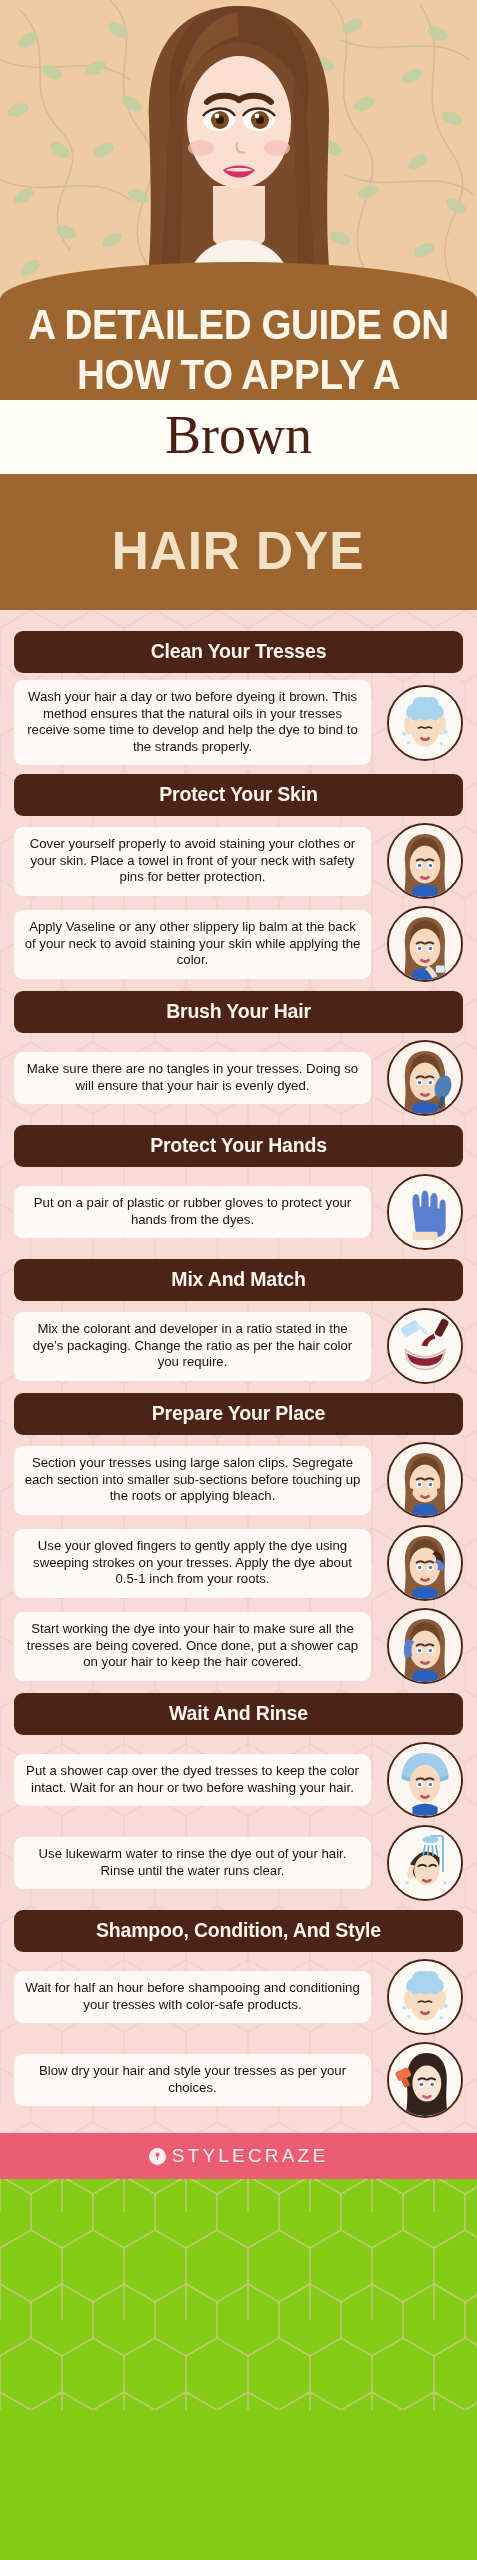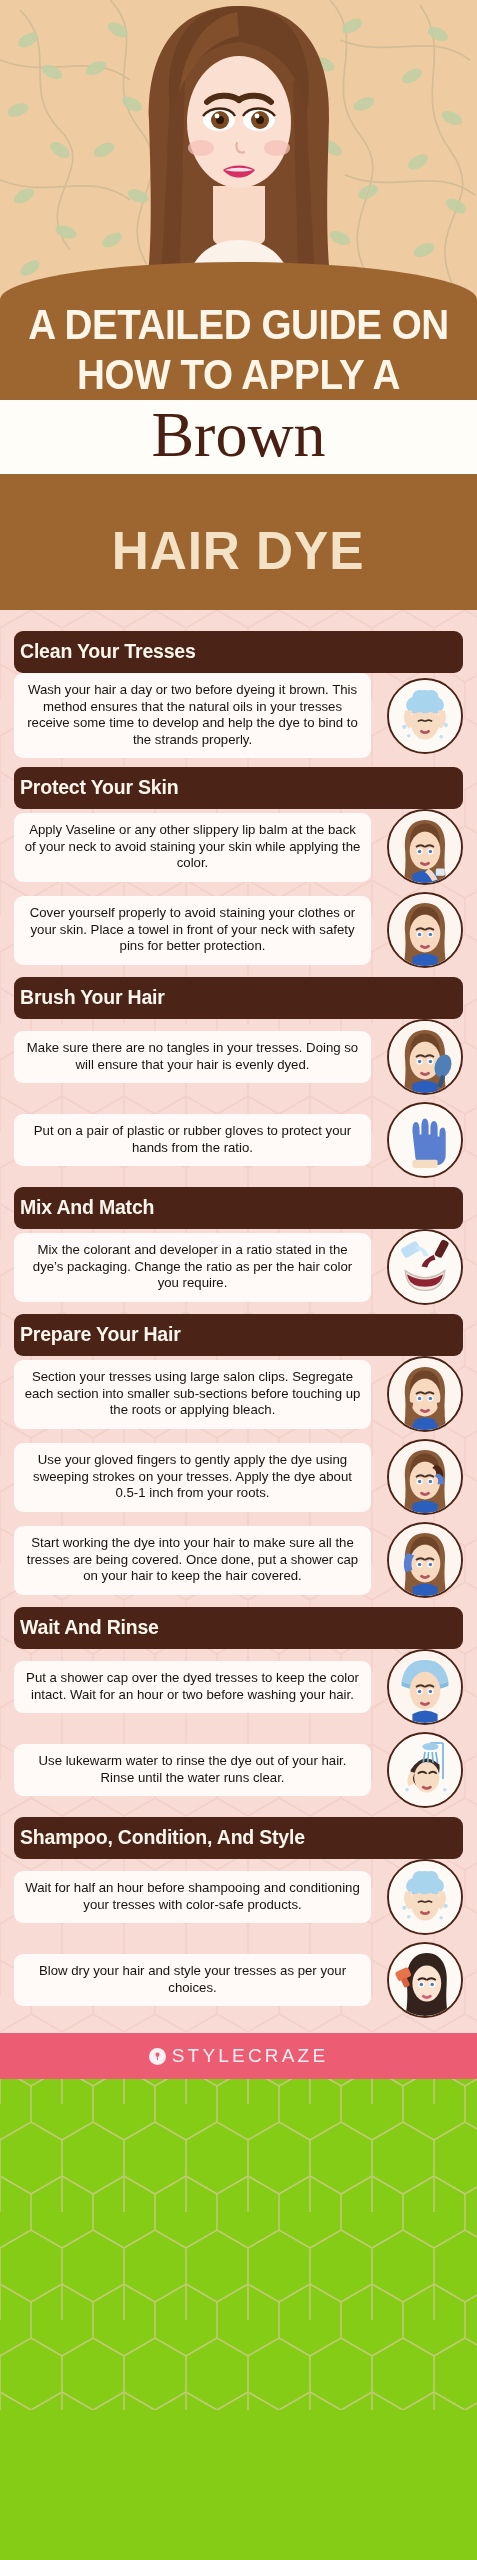--- a/index.html
+++ b/index.html
@@ -56,21 +56,21 @@
   }
   .title-line.first { padding-top: 34px; }
   .brown-band {
     background: #fffdf7;
     text-align: center;
     padding: 2px 0 6px 0;
   }
   .brown-word {
     font-family: "Liberation Serif", serif;
     color: #4a2014;
-    font-size: 64px;
+    font-size: 54px;
     line-height: 66px;
     font-weight: 400;
   }
   .dye-band {
     position: relative;
     background: #9d6630;
     text-align: center;
     padding: 4px 0 30px 0;
     border-radius: 0 0 50% 50% / 0 0 30px 30px;
     margin-top: 42px;
@@ -95,25 +95,25 @@
   }
   .hex-bg {
     position: absolute; inset: 0; opacity: 0.55;
   }
   .steps { position: relative; padding: 2px 14px 8px 14px; }
 
   .step-header {
     background: #4b2417;
     color: #fdf6ec;
     border-radius: 9px;
-    text-align: left;
+    text-align: center;
     font-size: 19.5px;
     font-weight: 700;
     padding: 9px 6px 10px 6px;
-    margin: 9px 0 0 0;
+    margin: 9px 0 7px 0;
     letter-spacing: -0.2px;
   }
 
   .row {
     display: flex;
     align-items: center;
     gap: 16px;
     margin-bottom: 7px;
   }
   .card {
@@ -301,89 +301,90 @@
                 <circle cx="63" cy="50" r="2.4"></circle>
                 <circle cx="22" cy="62" r="2"></circle>
                 <circle cx="58" cy="63" r="2"></circle>
               </g>
             </svg>
           </div>
         </div>
         <div class="step-header">Protect Your Skin</div>
         <div class="row">
           <div class="card">
-            <span>Apply Vaseline or any other slippery lip balm at the back of your neck to avoid staining your skin while applying the color.</span>
+            <span>Cover yourself properly to avoid staining your clothes or your skin. Place a towel in front of your neck with safety pins for better protection.</span>
           </div>
           <div class="thumb">
             <svg viewBox="0 0 80 80">
     <circle cx="40" cy="40" r="40" fill="#fdf6f0"></circle>
     <path d="M40 10 C 22 10, 16 26, 18 44 C 19 58, 18 70, 16 80 L 64 80 C 62 70, 61 58, 62 44 C 64 26, 58 10, 40 10 Z" fill="#8a5b38"></path>
                     <path d="M40 14 C 26 14, 22 28, 24 40 C 28 28, 32 24, 40 22 C 48 24, 52 28, 56 40 C 58 28, 54 14, 40 14 Z" fill="#6f452a"></path>
     <ellipse cx="40" cy="44" rx="17" ry="21" fill="#f7d9c0"></ellipse>
     <path d="M30 40 q5 -4 10 0" stroke="#4a3227" stroke-width="2" fill="none"></path>
     <path d="M40 40 q5 -4 10 0" stroke="#4a3227" stroke-width="2" fill="none"></path>
     <circle cx="34" cy="45" r="3.4" fill="#ffffff"></circle>
               <circle cx="34" cy="45" r="2" fill="#4f7fb5"></circle>
     <circle cx="46" cy="45" r="3.4" fill="#ffffff"></circle>
               <circle cx="46" cy="45" r="2" fill="#4f7fb5"></circle>
     <path d="M36 58 q4 3 8 0" stroke="#b6565f" stroke-width="3" fill="none" stroke-linecap="round"></path>
     <path d="M26 70 q14 -8 28 0 l0 10 l-28 0 Z" fill="#2a5fbe"></path>
+            </svg>
+          </div>
+        </div>
+        <div class="row">
+          <div class="card">
+            <span>Apply Vaseline or any other slippery lip balm at the back of your neck to avoid staining your skin while applying the color.</span>
+          </div>
+          <div class="thumb">
+            <svg viewBox="0 0 80 80">
+    <circle cx="40" cy="40" r="40" fill="#fdf6f0"></circle>
+    <path d="M40 10 C 22 10, 16 26, 18 44 C 19 58, 18 70, 16 80 L 64 80 C 62 70, 61 58, 62 44 C 64 26, 58 10, 40 10 Z" fill="#8a5b38"></path>
+                    <path d="M40 14 C 26 14, 22 28, 24 40 C 28 28, 32 24, 40 22 C 48 24, 52 28, 56 40 C 58 28, 54 14, 40 14 Z" fill="#6f452a"></path>
+    <ellipse cx="40" cy="44" rx="17" ry="21" fill="#f7d9c0"></ellipse>
+    <path d="M30 40 q5 -4 10 0" stroke="#4a3227" stroke-width="2" fill="none"></path>
+    <path d="M40 40 q5 -4 10 0" stroke="#4a3227" stroke-width="2" fill="none"></path>
+    <circle cx="34" cy="45" r="3.4" fill="#ffffff"></circle>
+              <circle cx="34" cy="45" r="2" fill="#4f7fb5"></circle>
+    <circle cx="46" cy="45" r="3.4" fill="#ffffff"></circle>
+              <circle cx="46" cy="45" r="2" fill="#4f7fb5"></circle>
+    <path d="M36 58 q4 3 8 0" stroke="#b6565f" stroke-width="3" fill="none" stroke-linecap="round"></path>
+    <path d="M26 70 q14 -8 28 0 l0 10 l-28 0 Z" fill="#2a5fbe"></path>
         <path d="M44 64 q6 4 10 12 l-6 2 q-4 -8 -8 -10 Z" fill="#f7d9c0"></path>
         <rect x="52" y="64" width="10" height="8" rx="1.5" fill="#dfe9f2"></rect>
             </svg>
           </div>
         </div>
-        <div class="row">
-          <div class="card">
-            <span>Cover yourself properly to avoid staining your clothes or your skin. Place a towel in front of your neck with safety pins for better protection.</span>
+        <div class="step-header">Brush Your Hair</div>
+        <div class="row">
+          <div class="card">
+            <span>Make sure there are no tangles in your tresses. Doing so will ensure that your hair is evenly dyed.</span>
           </div>
           <div class="thumb">
             <svg viewBox="0 0 80 80">
     <circle cx="40" cy="40" r="40" fill="#fdf6f0"></circle>
     <path d="M40 10 C 22 10, 16 26, 18 44 C 19 58, 18 70, 16 80 L 64 80 C 62 70, 61 58, 62 44 C 64 26, 58 10, 40 10 Z" fill="#8a5b38"></path>
                     <path d="M40 14 C 26 14, 22 28, 24 40 C 28 28, 32 24, 40 22 C 48 24, 52 28, 56 40 C 58 28, 54 14, 40 14 Z" fill="#6f452a"></path>
     <ellipse cx="40" cy="44" rx="17" ry="21" fill="#f7d9c0"></ellipse>
     <path d="M30 40 q5 -4 10 0" stroke="#4a3227" stroke-width="2" fill="none"></path>
     <path d="M40 40 q5 -4 10 0" stroke="#4a3227" stroke-width="2" fill="none"></path>
     <circle cx="34" cy="45" r="3.4" fill="#ffffff"></circle>
               <circle cx="34" cy="45" r="2" fill="#4f7fb5"></circle>
     <circle cx="46" cy="45" r="3.4" fill="#ffffff"></circle>
               <circle cx="46" cy="45" r="2" fill="#4f7fb5"></circle>
     <path d="M36 58 q4 3 8 0" stroke="#b6565f" stroke-width="3" fill="none" stroke-linecap="round"></path>
     <path d="M26 70 q14 -8 28 0 l0 10 l-28 0 Z" fill="#2a5fbe"></path>
-            </svg>
-          </div>
-        </div>
-        <div class="step-header">Brush Your Hair</div>
-        <div class="row">
-          <div class="card">
-            <span>Make sure there are no tangles in your tresses. Doing so will ensure that your hair is evenly dyed.</span>
-          </div>
-          <div class="thumb">
-            <svg viewBox="0 0 80 80">
-    <circle cx="40" cy="40" r="40" fill="#fdf6f0"></circle>
-    <path d="M40 10 C 22 10, 16 26, 18 44 C 19 58, 18 70, 16 80 L 64 80 C 62 70, 61 58, 62 44 C 64 26, 58 10, 40 10 Z" fill="#8a5b38"></path>
-                    <path d="M40 14 C 26 14, 22 28, 24 40 C 28 28, 32 24, 40 22 C 48 24, 52 28, 56 40 C 58 28, 54 14, 40 14 Z" fill="#6f452a"></path>
-    <ellipse cx="40" cy="44" rx="17" ry="21" fill="#f7d9c0"></ellipse>
-    <path d="M30 40 q5 -4 10 0" stroke="#4a3227" stroke-width="2" fill="none"></path>
-    <path d="M40 40 q5 -4 10 0" stroke="#4a3227" stroke-width="2" fill="none"></path>
-    <circle cx="34" cy="45" r="3.4" fill="#ffffff"></circle>
-              <circle cx="34" cy="45" r="2" fill="#4f7fb5"></circle>
-    <circle cx="46" cy="45" r="3.4" fill="#ffffff"></circle>
-              <circle cx="46" cy="45" r="2" fill="#4f7fb5"></circle>
-    <path d="M36 58 q4 3 8 0" stroke="#b6565f" stroke-width="3" fill="none" stroke-linecap="round"></path>
-    <path d="M26 70 q14 -8 28 0 l0 10 l-28 0 Z" fill="#2a5fbe"></path>
         <ellipse cx="60" cy="50" rx="9" ry="13" fill="#4f7fb5" transform="rotate(18 60 50)"></ellipse>
         <rect x="56" y="60" width="5" height="14" rx="2" fill="#35577d" transform="rotate(18 58 66)"></rect>
             </svg>
           </div>
         </div>
-        <div class="row">
-          <div class="card">
-            <span>Put on a pair of plastic or rubber gloves to protect your hands from the ratio.</span>
+        <div class="step-header">Protect Your Hands</div>
+        <div class="row">
+          <div class="card">
+            <span>Put on a pair of plastic or rubber gloves to protect your hands from the dyes.</span>
           </div>
           <div class="thumb">
             <svg viewBox="0 0 80 80">
               <circle cx="40" cy="40" r="40" fill="#fdfaf6"></circle>
         <path d="M26 30 q0 -10 4 -10 q4 0 4 10 l0 4 l2 0 l0 -8 q0 -10 4 -10 q4 0 4 10 l0 8 l2 0 l0 -6 q0 -9 4 -9 q4 0 4 9 l0 8 l2 0 l0 -3 q0 -7 4 -7 q3 0 3 8 l0 22 q0 12 -12 12 l-10 0 q-12 0 -12 -12 Z" fill="#5a7fd0"></path>
         <rect x="26" y="62" width="28" height="9" rx="2" fill="#f7dcc4"></rect>
             </svg>
           </div>
         </div>
         <div class="step-header">Mix And Match</div>
@@ -400,21 +401,21 @@
                 <rect x="16" y="14" width="20" height="12" rx="3" fill="#bfe0f4"></rect>
                 <path d="M34 20 q8 6 6 16 l-5 -2 q2 -8 -4 -12 Z" fill="#cfe9f8"></path>
               </g>
         <g transform="rotate(28 58 24)">
                 <rect x="52" y="10" width="9" height="20" rx="3" fill="#5c2020"></rect>
                 <path d="M52 30 q-8 10 -6 18 l6 -2 q-2 -8 4 -12 Z" fill="#7d1f2c"></path>
               </g>
             </svg>
           </div>
         </div>
-        <div class="step-header">Prepare Your Hair</div>
+        <div class="step-header">Prepare Your Place</div>
         <div class="row">
           <div class="card">
             <span>Section your tresses using large salon clips. Segregate each section into smaller sub-sections before touching up the roots or applying bleach.</span>
           </div>
           <div class="thumb">
             <svg viewBox="0 0 80 80">
     <circle cx="40" cy="40" r="40" fill="#fdf6f0"></circle>
     <path d="M40 10 C 22 10, 16 26, 18 44 C 19 58, 18 70, 16 80 L 64 80 C 62 70, 61 58, 62 44 C 64 26, 58 10, 40 10 Z" fill="#8a5b38"></path>
                     <path d="M40 14 C 26 14, 22 28, 24 40 C 28 28, 32 24, 40 22 C 48 24, 52 28, 56 40 C 58 28, 54 14, 40 14 Z" fill="#6f452a"></path>
     <ellipse cx="40" cy="44" rx="17" ry="21" fill="#f7d9c0"></ellipse>

